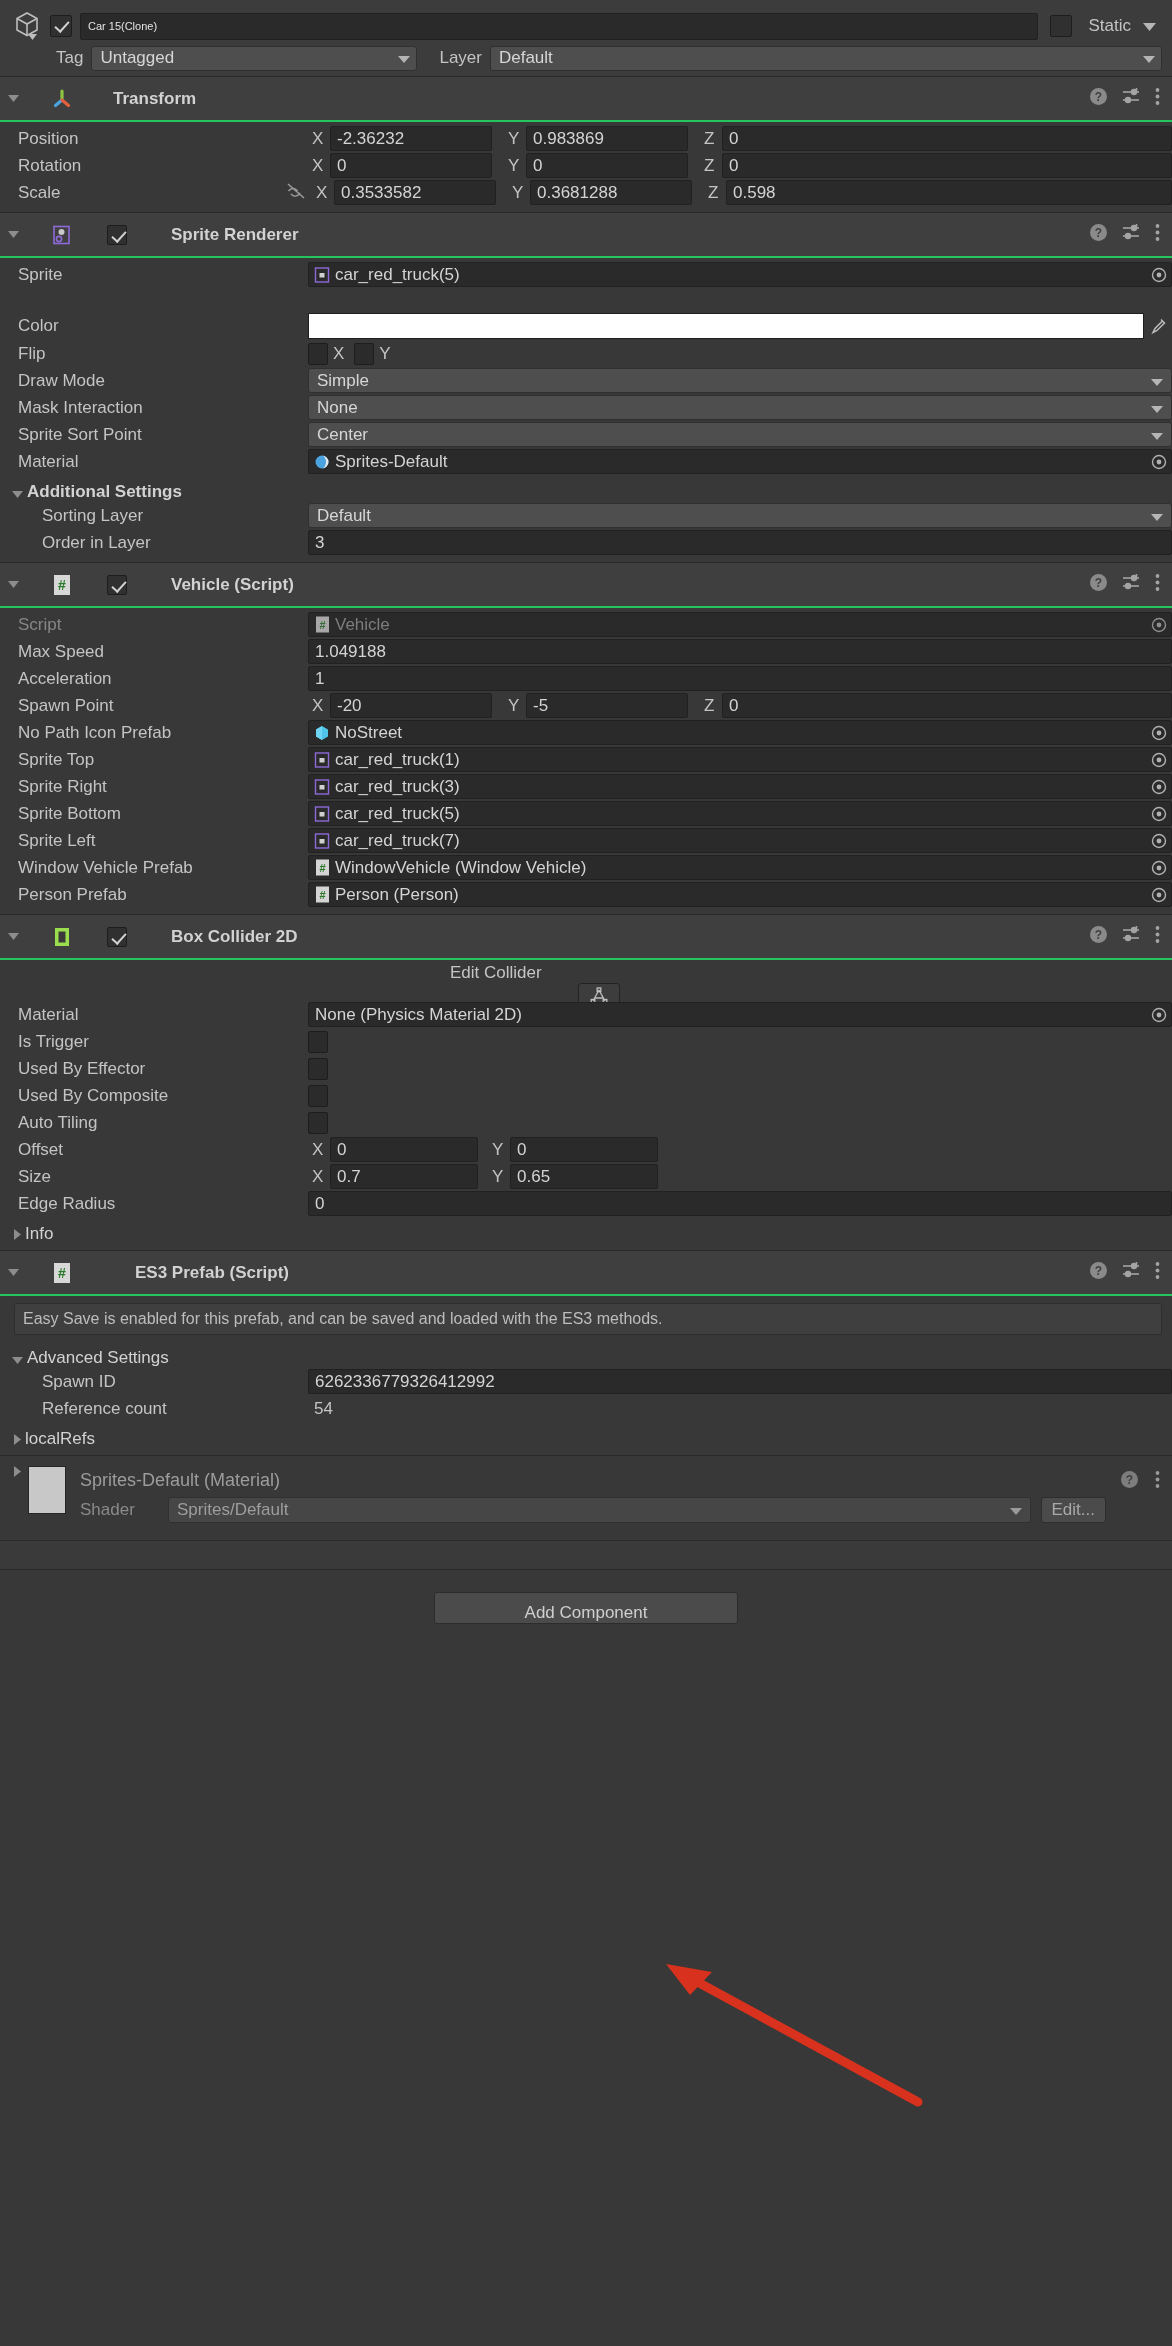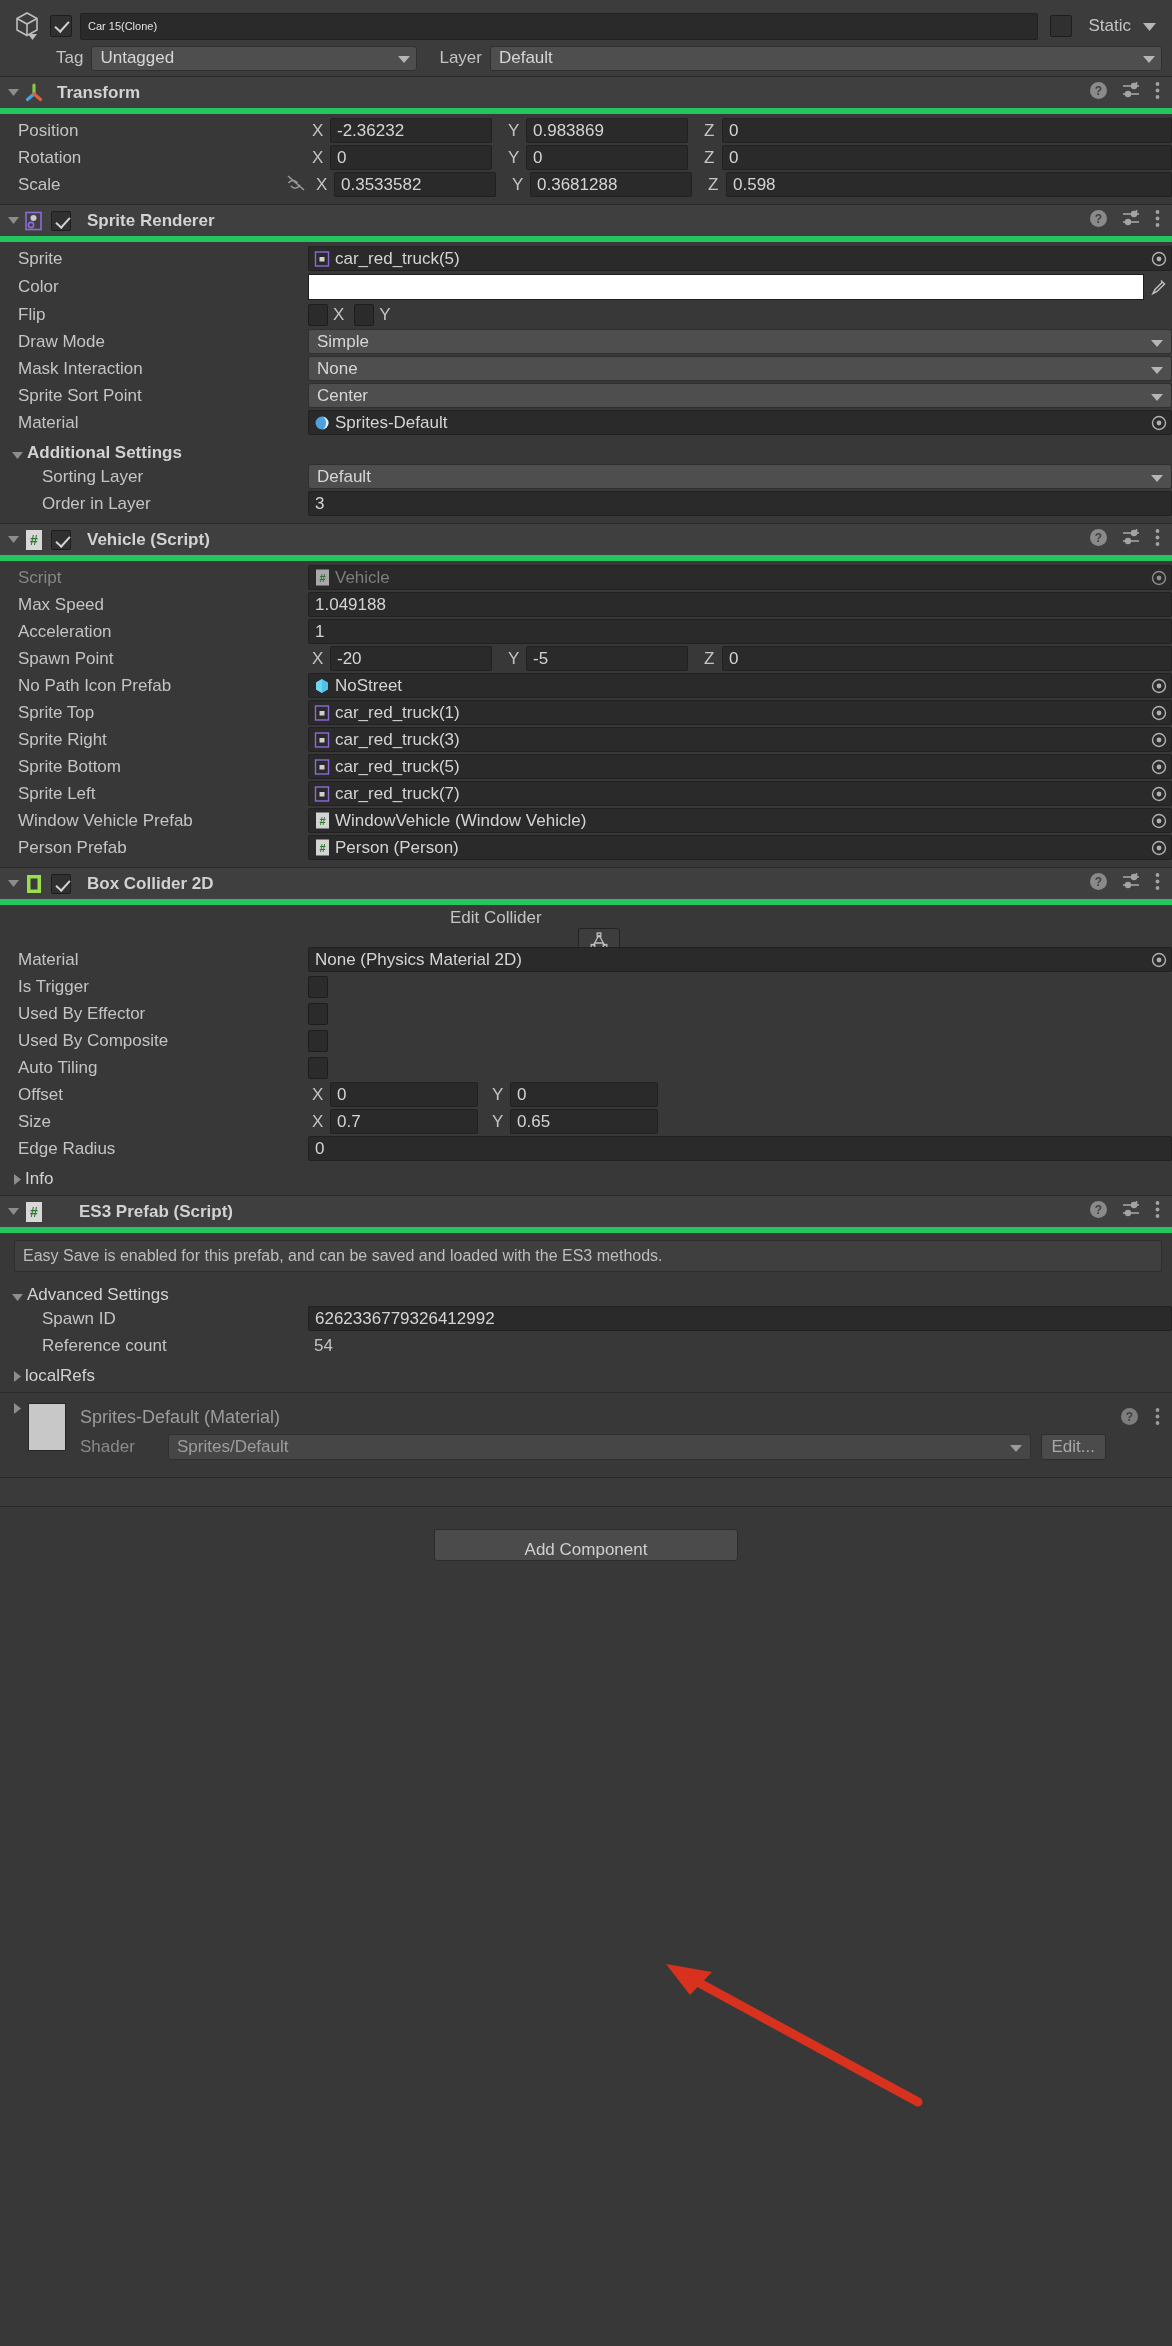--- a/index.html
+++ b/index.html
@@ -48,37 +48,37 @@
     display: flex; align-items: center; justify-content: space-between;
     padding: 0 6px 0 8px; color: #d6d6d6; font-size: 17px; position: relative;
   }
   .dropdown .caret { margin-left: 8px; }
   .tag-dd { width: 326px; }
   .layer-dd { flex: 1 1 auto; margin-right: 0; }
 
   
   .comp-header {
     display: flex; align-items: center;
-    height: 38px; background: #3f3f3f;
-    border-top: 1px solid #2a2a2a; border-bottom: 6px solid #22c55e;
-    padding-left: 4px; padding-right: 12px;
+    height: 46px; background: #3f3f3f;
+    border-top: 1px solid #2a2a2a; border-bottom: 2px solid #22c55e;
+    padding-left: 4px; padding-right: 12px; gap: 28px;
   }
   .foldout {
     width: 18px; flex: 0 0 18px; display: flex; align-items: center; justify-content: center;
   }
   .comp-icon { width: 24px; flex: 0 0 24px; display: flex; align-items: center; justify-content: center; margin-right: 3px; }
   .comp-title { font-size: 17px; font-weight: bold; color: #d2d2d2; margin-left: 8px; white-space: nowrap; }
   .comp-title.indent { margin-left: 30px; }
   .hdr-spacer { flex: 1 1 auto; }
   .hdr-icons { display: flex; align-items: center; gap: 14px; }
 
   
   .sect { background: #383838; padding: 3px 0 6px 0; }
   .row { display: flex; align-items: center; height: 27px; padding-left: 18px; padding-right: 0; }
-  .row.tall { height: 29px; }
+  .row.tall { height: 29px; margin-top: 23px; }
   .lbl { font-size: 17px; color: #c4c4c4; flex: 0 0 auto; width: 290px; white-space: nowrap; }
   .lbl.dim { color: #868686; }
   .lbl.ind1 { padding-left: 24px; width: 290px; }
   .ctrl { flex: 1 1 auto; display: flex; align-items: center; min-width: 0; }
 
   .numfield {
     height: 25px; background: #2a2a2a; border: 1px solid #212121; border-radius: 2px;
     color: #d4d4d4; font-size: 17px; display: flex; align-items: center; padding: 0 6px;
     overflow: hidden; white-space: nowrap;
   }

